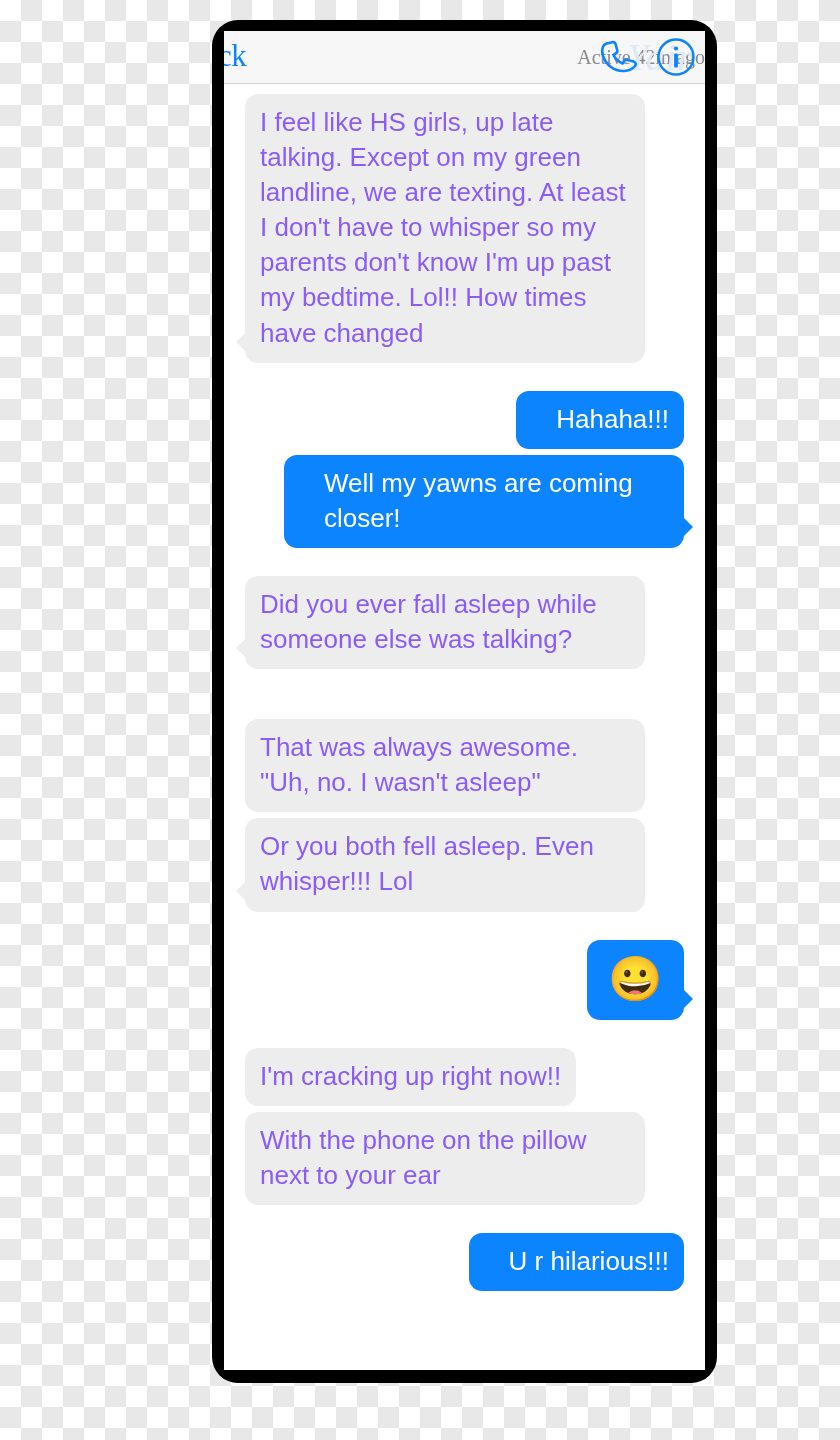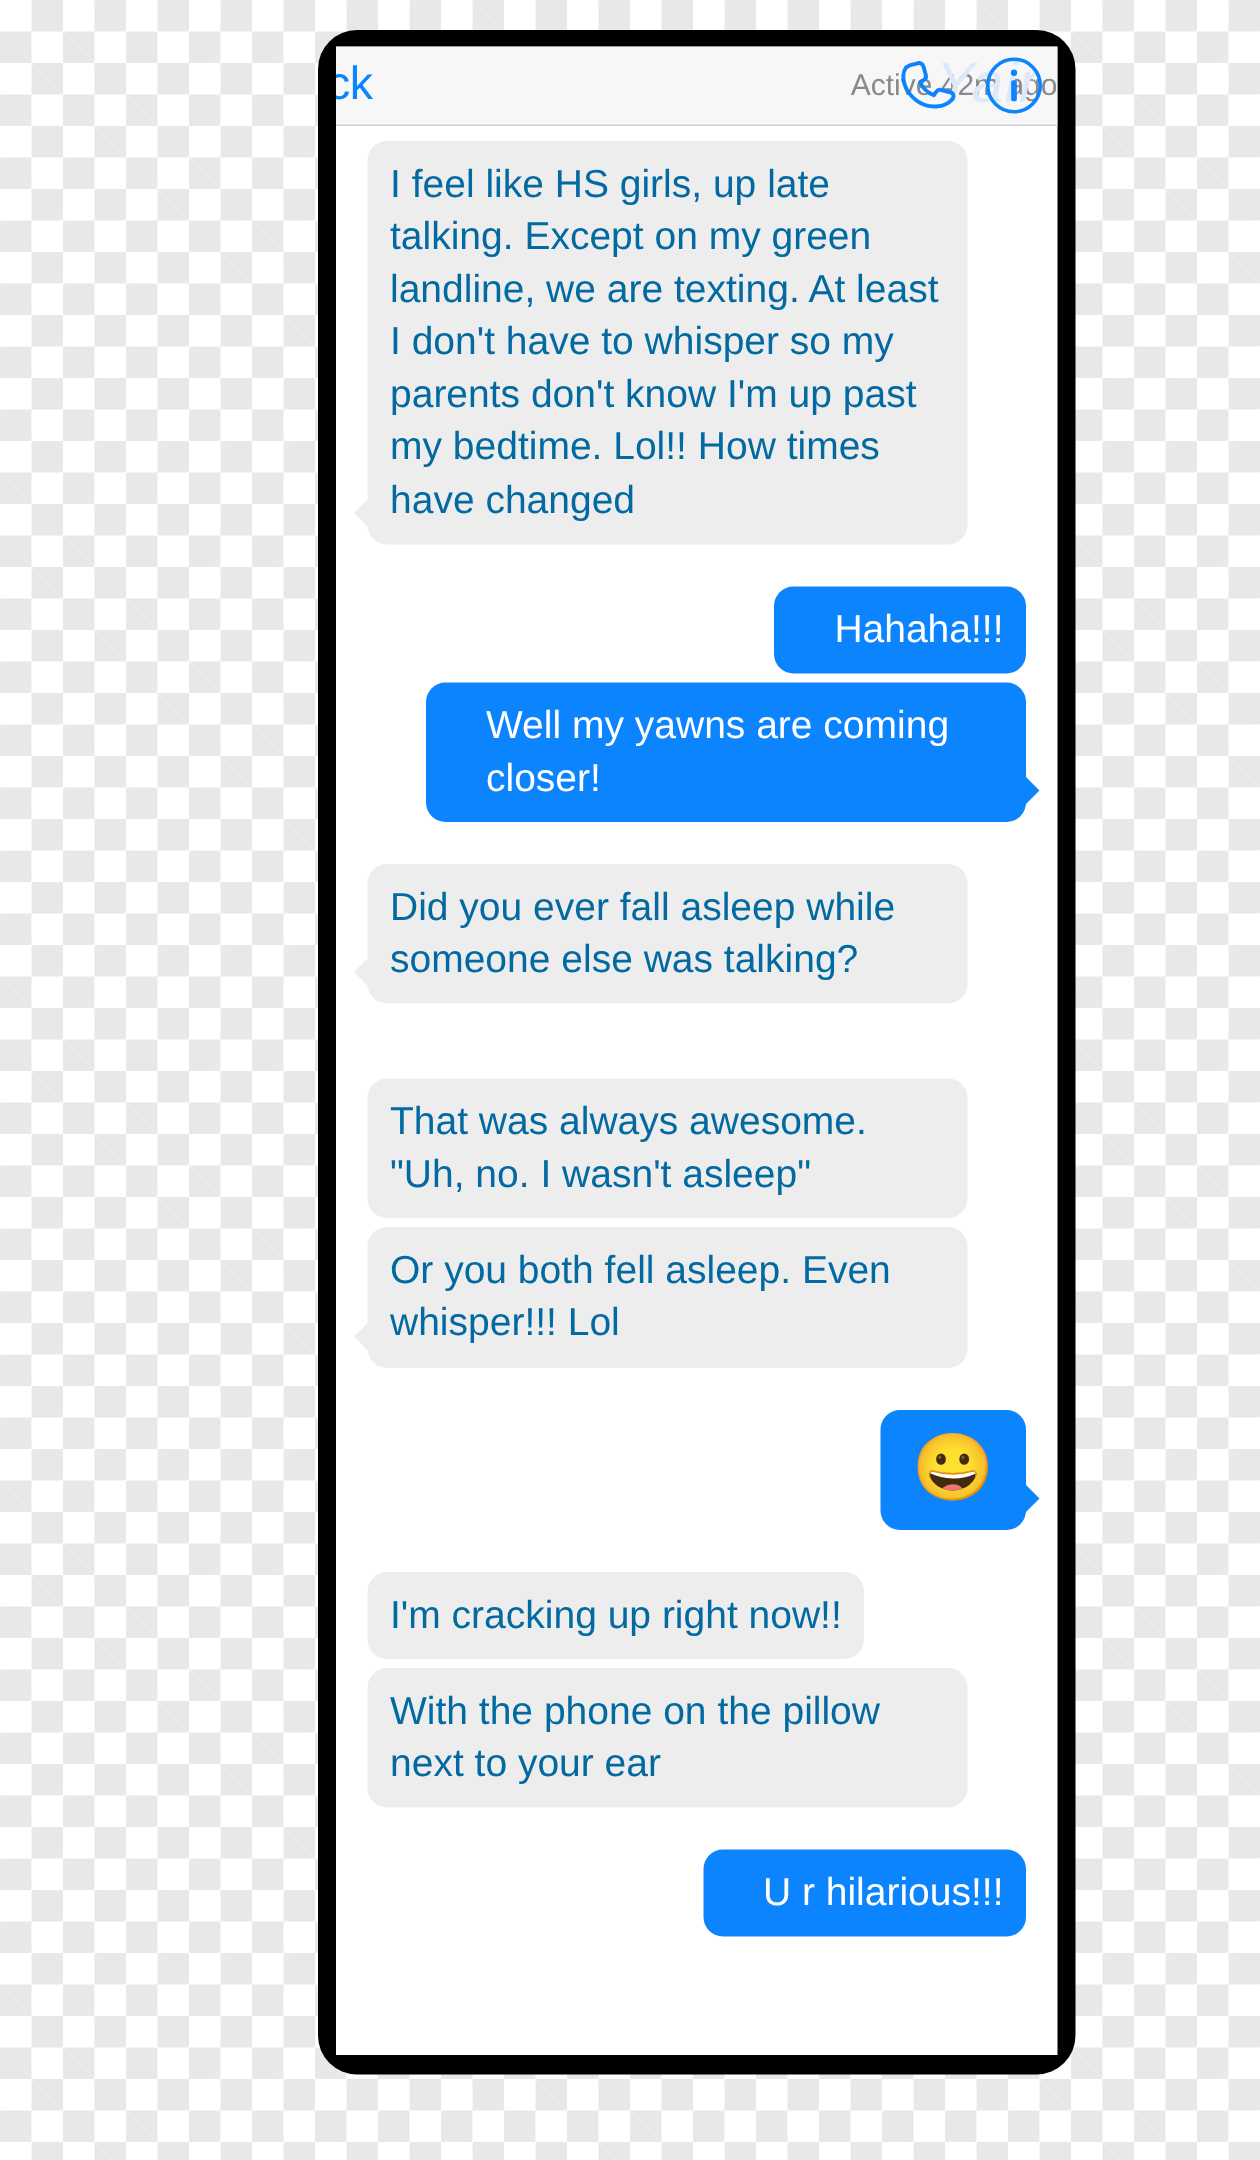--- a/index.html
+++ b/index.html
@@ -41,20 +41,21 @@
     position: relative;
   }
 
   
   #chat-header {
     position: relative;
     height: 53px;
     background: #f7f7f7;
     border-bottom: 1px solid #cfcfcf;
     box-sizing: border-box;
+    font-family: Liberation Serif, serif;
   }
   #back-button {
     position: absolute;
     left: -6px;
     top: 7px;
     color: #0b84fe;
     font-size: 31px;
     letter-spacing: -0.4px;
   }
   #header-status {
@@ -109,21 +110,21 @@
     border-radius: 13px;
     padding: 11px 15px 12px 15px;
     font-size: 26px;
     line-height: 1.35;
     box-sizing: border-box;
     word-wrap: break-word;
     white-space: pre-wrap;
   }
   .bubble.incoming {
     background: #ededed;
-    color: #0369a1;
+    color: #8b5cf6;
     margin-left: 9px;
   }
   .bubble.outgoing {
     background: #0b84fe;
     color: #ffffff;
     margin-right: 9px;
     padding-left: 40px;
   }
   
   .bubble.tail.incoming::after {

